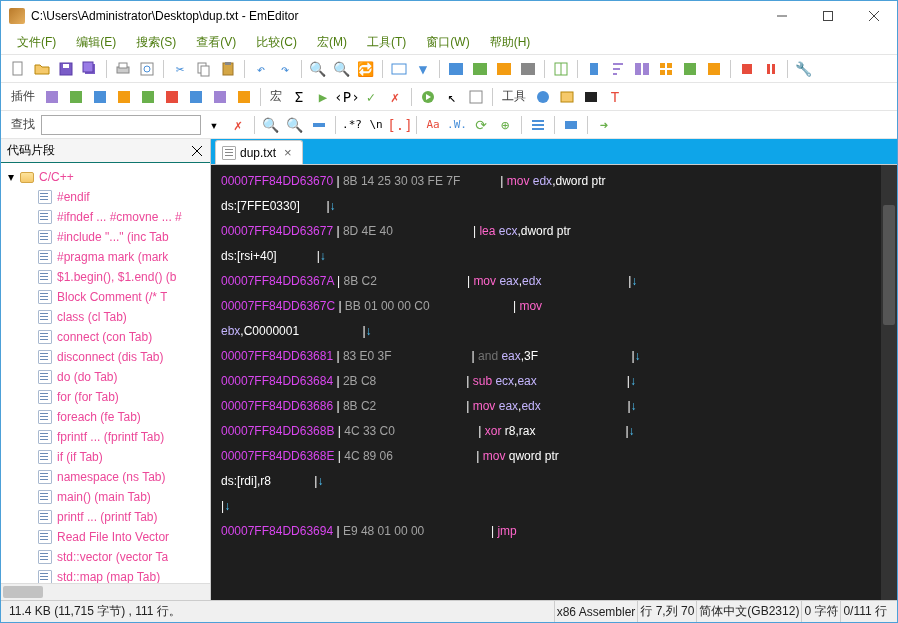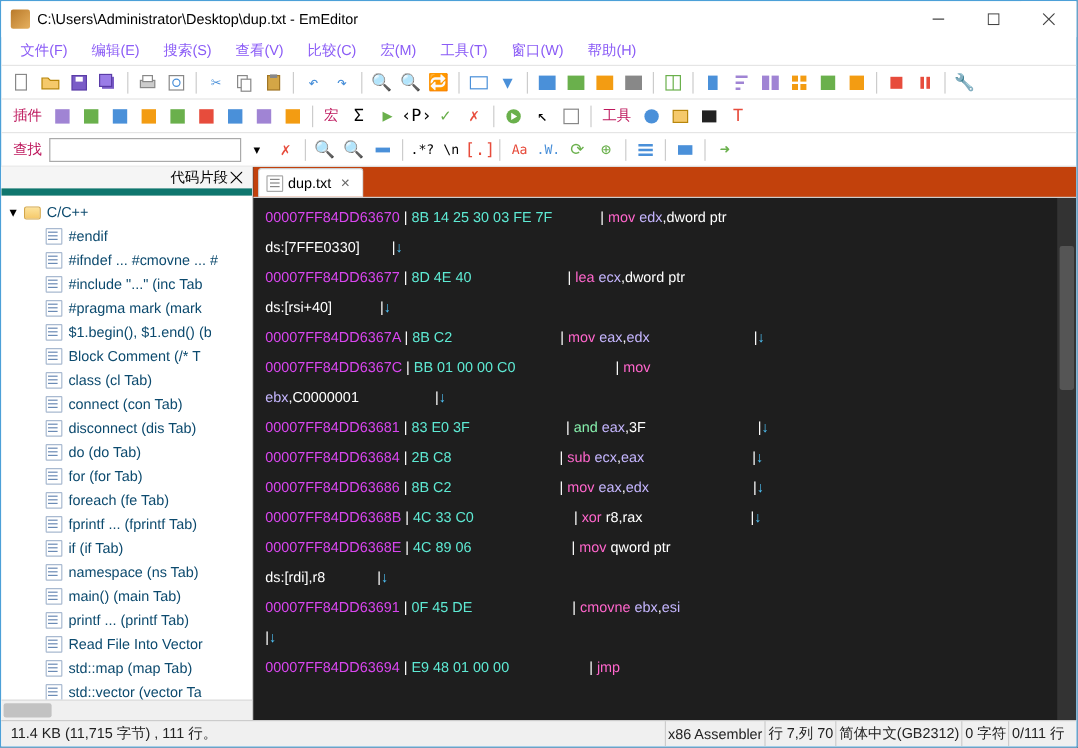--- a/index.html
+++ b/index.html
@@ -5,57 +5,57 @@
 *{box-sizing:border-box;margin:0;padding:0;font-family:"Microsoft YaHei","Segoe UI",Tahoma,sans-serif;font-size:12px}
 body{width:898px;height:623px;background:#fff;display:flex;flex-direction:column;overflow:hidden;border:1px solid #4ca0d8}
 .titlebar{height:30px;background:#fff;display:flex;align-items:center;padding-left:8px}
 .titlebar .icon{width:16px;height:16px;margin-right:6px;background:linear-gradient(135deg,#b97a2a,#e6b05f);border-radius:2px}
 .titlebar .title{flex:1;color:#000;font-size:12px}
 .winbtns{display:flex;height:100%}
 .winbtn{width:46px;height:100%;display:flex;align-items:center;justify-content:center;color:#444}
 .winbtn.close{background:#fff}
 .winbtn svg{width:10px;height:10px}
 .menubar{height:24px;display:flex;align-items:center;padding:0 8px;gap:4px;border-bottom:1px solid #e5e5e5}
-.menuitem{padding:2px 8px;color:#8b5cf6;cursor:default}
+.menuitem{padding:2px 8px;color:#4d7c0f;cursor:default}
 .toolbar{display:flex;align-items:center;padding:2px 6px;gap:2px;flex-wrap:nowrap;border-bottom:1px solid #e5e5e5;min-height:28px}
 .tbtn{width:22px;height:22px;display:flex;align-items:center;justify-content:center;border-radius:2px}
 .sep{width:1px;height:18px;background:#ccc;margin:0 3px}
-.tlabel{padding:0 4px;color:#be185d}
+.tlabel{padding:0 4px;color:#404040}
 .body{flex:1;display:flex;overflow:hidden}
 .sidebar{width:210px;display:flex;flex-direction:column;border-right:1px solid #ccc;background:#fff}
-.sidehdr{height:24px;display:flex;align-items:center;justify-content:flex-end;padding:0 6px;background:#f5f5f5;border-bottom:6px solid #0f766e}
+.sidehdr{height:24px;display:flex;align-items:center;justify-content:space-between;padding:0 6px;background:#f5f5f5;border-bottom:1px solid #0f766e}
 .sidehdr .xbtn{width:14px;height:14px;display:flex;align-items:center;justify-content:center;cursor:pointer}
 .tree{flex:1;overflow:hidden;padding:4px 0;position:relative}
 .treeitem{display:flex;align-items:center;padding:2px 4px 2px 22px;height:20px;white-space:nowrap;overflow:hidden}
 .treeitem.root{padding-left:4px}
 .treeitem .expander{width:12px;height:12px;margin-right:2px;display:flex;align-items:center;justify-content:center}
 .treeitem .ticon{width:16px;height:16px;margin-right:4px;display:inline-flex;align-items:center;justify-content:center}
-.treeitem .tlabel2{color:#0c4a6e;overflow:hidden;text-overflow:clip}
+.treeitem .tlabel2{color:#ec4899;overflow:hidden;text-overflow:clip}
 .folder-icon{background:linear-gradient(#fde39b,#f5c96b);border:1px solid #d4a646;border-radius:2px;width:14px;height:11px}
 .snippet-icon{width:14px;height:14px;position:relative}
 .snippet-icon::before{content:"";position:absolute;inset:0;background:#fff;border:1px solid #a8b9d0;border-radius:1px}
 .snippet-icon::after{content:"";position:absolute;left:2px;top:3px;width:8px;height:1px;background:#6b8bb5;box-shadow:0 3px 0 #6b8bb5,0 6px 0 #6b8bb5}
 .hscroll{height:17px;background:#f0f0f0;border-top:1px solid #ddd;display:flex;align-items:center}
 .hscroll .thumb{width:40px;height:12px;background:#c2c2c2;border-radius:2px;margin-left:2px}
 .editor{flex:1;display:flex;flex-direction:column;background:#1e1e1e;overflow:hidden}
-.tabbar{height:26px;background:#c2410c;display:flex;align-items:flex-end;padding-left:4px;border-bottom:1px solid #ccc}
+.tabbar{height:26px;background:#0ea5e9;display:flex;align-items:flex-end;padding-left:4px;border-bottom:1px solid #ccc}
 .tab{height:24px;background:#fff;border:1px solid #ccc;border-bottom:none;border-radius:3px 3px 0 0;display:flex;align-items:center;padding:0 10px 0 6px;gap:4px}
 .tab .ticon2{width:14px;height:14px;background:#fff;border:1px solid #aaa;border-radius:1px;position:relative}
 .tab .ticon2::after{content:"";position:absolute;left:2px;top:2px;right:2px;height:1px;background:#888;box-shadow:0 3px 0 #888,0 6px 0 #888}
 .tab .tabx{color:#666;font-size:13px;margin-left:4px}
 .code{flex:1;overflow:hidden;padding:4px 10px;font-family:Consolas,"Courier New",monospace;font-size:15px;line-height:25px;color:#fff;position:relative}
 .codeline{white-space:pre;display:block}
 .c-addr{color:#d946ef}
 .c-pipe{color:#fff}
-.c-hex{color:#5eead4}
+.c-hex{color:#a3a3a3}
 .c-op{color:#ff66cc}
 .c-reg{color:#c4b5fd}
 .c-mem{color:#fff}
 .c-arrow{color:#4fc3f7}
-.c-and{color:#86efac}
+.c-and{color:#737373}
 .vscroll{position:absolute;right:0;top:0;bottom:0;width:16px;background:#333}
 .vscroll .vthumb{position:absolute;left:2px;right:2px;top:40px;height:120px;background:#555;border-radius:2px}
 .status{height:22px;background:#f0f0f0;border-top:1px solid #ccc;display:flex;align-items:center;padding:0 8px;font-size:12px;color:#222}
 .status .spacer{flex:1}
 .status .cell{padding:0 2px;border-left:1px solid #ccc;height:100%;display:flex;align-items:center}
 
 .i{width:16px;height:16px;display:inline-block}
 .glyph{font-size:14px;font-family:monospace}
 </style>
 </head>
@@ -563,28 +563,28 @@
             <span class="ticon">
               <span class="snippet-icon"></span>
             </span>
             <span class="tlabel2">Read File Into Vector</span>
           </div>
           <div class="treeitem">
             <span class="expander"></span>
             <span class="ticon">
               <span class="snippet-icon"></span>
             </span>
+            <span class="tlabel2">std::vector  (vector Ta</span>
+          </div>
+          <div class="treeitem">
+            <span class="expander"></span>
+            <span class="ticon">
+              <span class="snippet-icon"></span>
+            </span>
             <span class="tlabel2">std::map  (map Tab)</span>
-          </div>
-          <div class="treeitem">
-            <span class="expander"></span>
-            <span class="ticon">
-              <span class="snippet-icon"></span>
-            </span>
-            <span class="tlabel2">std::vector  (vector Ta</span>
           </div>
         </div>
     </div>
     <div class="hscroll">
         <div class="thumb"></div>
       </div>
   </div>
 
   <div class="editor">
     <div class="tabbar">
@@ -601,21 +601,20 @@
         <span class="codeline"><span class="c-mem">ds:[rsi+40]            </span><span class="c-pipe">|</span><span class="c-arrow">↓</span></span>
         <span class="codeline"><span class="c-addr">00007FF84DD6367A </span><span class="c-pipe">| </span><span class="c-hex">8B C2                           </span><span class="c-pipe">| </span><span class="c-op">mov </span><span class="c-reg">eax</span><span class="c-mem">,</span><span class="c-reg">edx</span><span class="c-mem">                          </span><span class="c-pipe">|</span><span class="c-arrow">↓</span></span>
         <span class="codeline"><span class="c-addr">00007FF84DD6367C </span><span class="c-pipe">| </span><span class="c-hex">BB 01 00 00 C0                  </span><span class="c-pipe">       | </span><span class="c-op">mov</span></span>
         <span class="codeline"><span class="c-reg">ebx</span><span class="c-mem">,C0000001                   </span><span class="c-pipe">|</span><span class="c-arrow">↓</span></span>
         <span class="codeline"><span class="c-addr">00007FF84DD63681 </span><span class="c-pipe">| </span><span class="c-hex">83 E0 3F                        </span><span class="c-pipe">| </span><span class="c-and">and </span><span class="c-reg">eax</span><span class="c-mem">,3F                            </span><span class="c-pipe">|</span><span class="c-arrow">↓</span></span>
         <span class="codeline"><span class="c-addr">00007FF84DD63684 </span><span class="c-pipe">| </span><span class="c-hex">2B C8                           </span><span class="c-pipe">| </span><span class="c-op">sub </span><span class="c-reg">ecx</span><span class="c-mem">,</span><span class="c-reg">eax</span><span class="c-mem">                           </span><span class="c-pipe">|</span><span class="c-arrow">↓</span></span>
         <span class="codeline"><span class="c-addr">00007FF84DD63686 </span><span class="c-pipe">| </span><span class="c-hex">8B C2                           </span><span class="c-pipe">| </span><span class="c-op">mov </span><span class="c-reg">eax</span><span class="c-mem">,</span><span class="c-reg">edx</span><span class="c-mem">                          </span><span class="c-pipe">|</span><span class="c-arrow">↓</span></span>
         <span class="codeline"><span class="c-addr">00007FF84DD6368B </span><span class="c-pipe">| </span><span class="c-hex">4C 33 C0                        </span><span class="c-pipe"> | </span><span class="c-op">xor </span><span class="c-mem">r8,rax                           </span><span class="c-pipe">|</span><span class="c-arrow">↓</span></span>
         <span class="codeline"><span class="c-addr">00007FF84DD6368E </span><span class="c-pipe">| </span><span class="c-hex">4C 89 06                        </span><span class="c-pipe"> | </span><span class="c-op">mov </span><span class="c-mem">qword ptr</span></span>
         <span class="codeline"><span class="c-mem">ds:[rdi],r8             </span><span class="c-pipe">|</span><span class="c-arrow">↓</span></span>
-        <span class="codeline"><span class="c-addr">00007FF84DD63691 </span><span class="c-pipe">| </span><span class="c-hex">0F 45 DE                        </span><span class="c-pipe"> | </span><span class="c-op">cmovne </span><span class="c-reg">ebx</span><span class="c-mem">,</span><span class="c-reg">esi</span></span>
         <span class="codeline"><span class="c-pipe">|</span><span class="c-arrow">↓</span></span>
         <span class="codeline"><span class="c-addr">00007FF84DD63694 </span><span class="c-pipe">| </span><span class="c-hex">E9 48 01 00 00                  </span><span class="c-pipe">  | </span><span class="c-op">jmp</span></span>
         <div class="vscroll">
           <div class="vthumb"></div>
         </div>
     </div>
   </div>
 </div>
 
 <div class="status">

